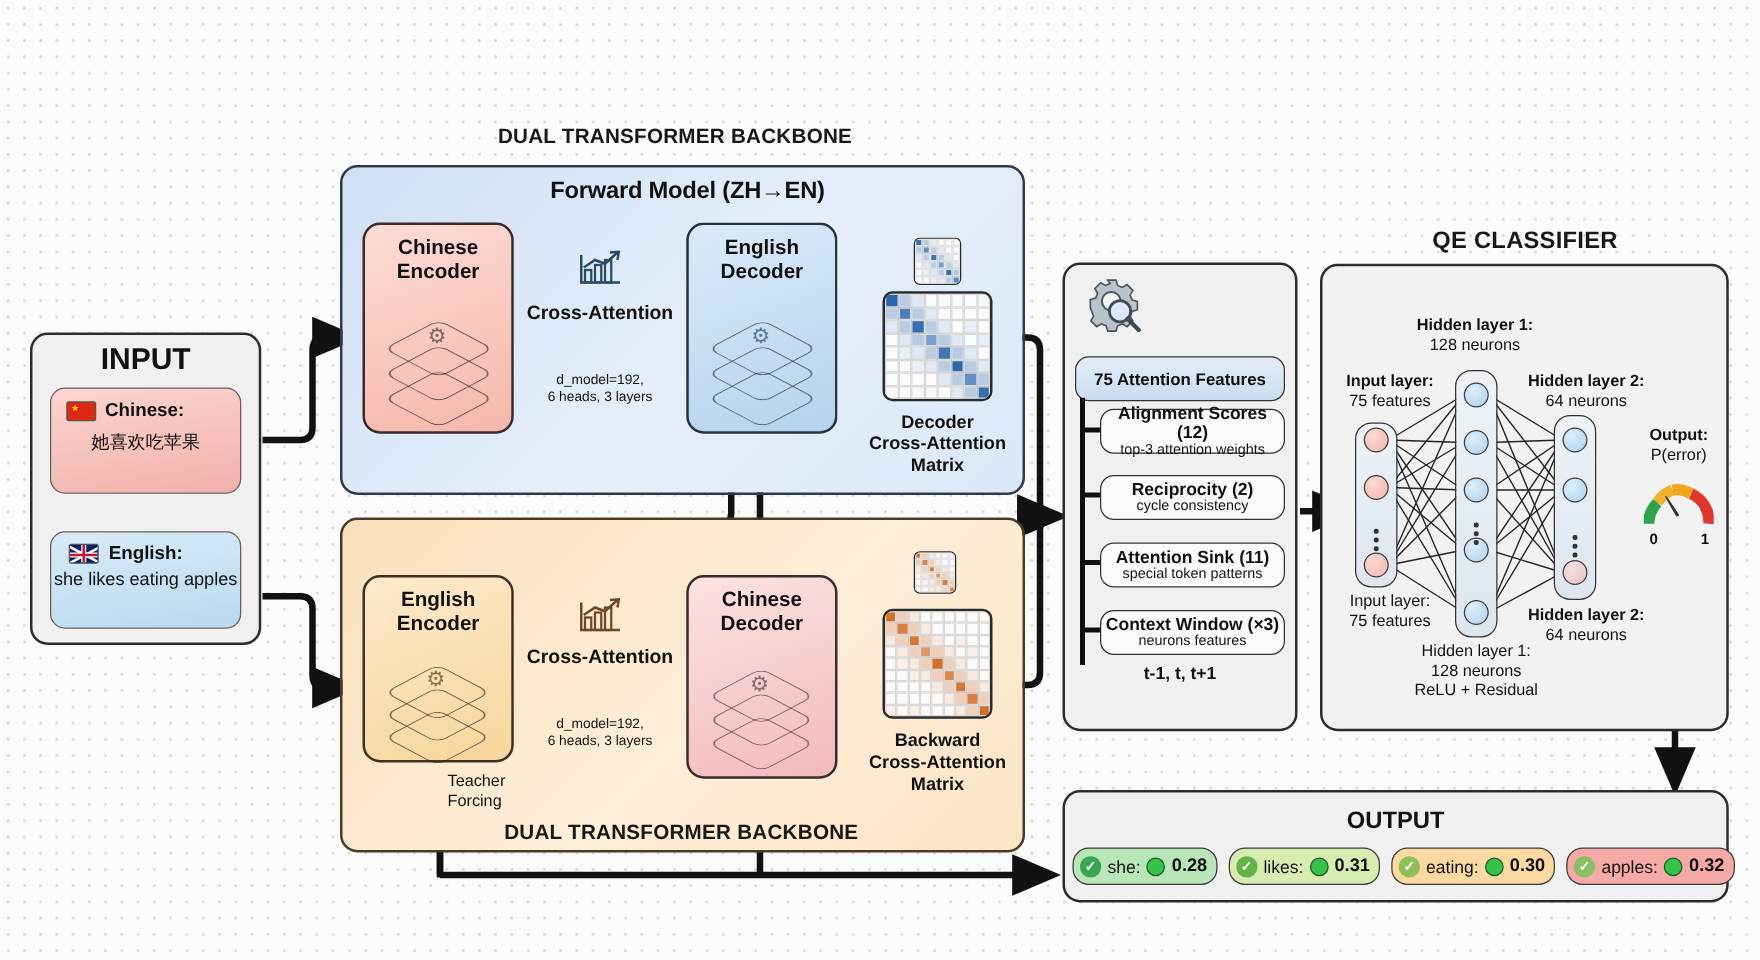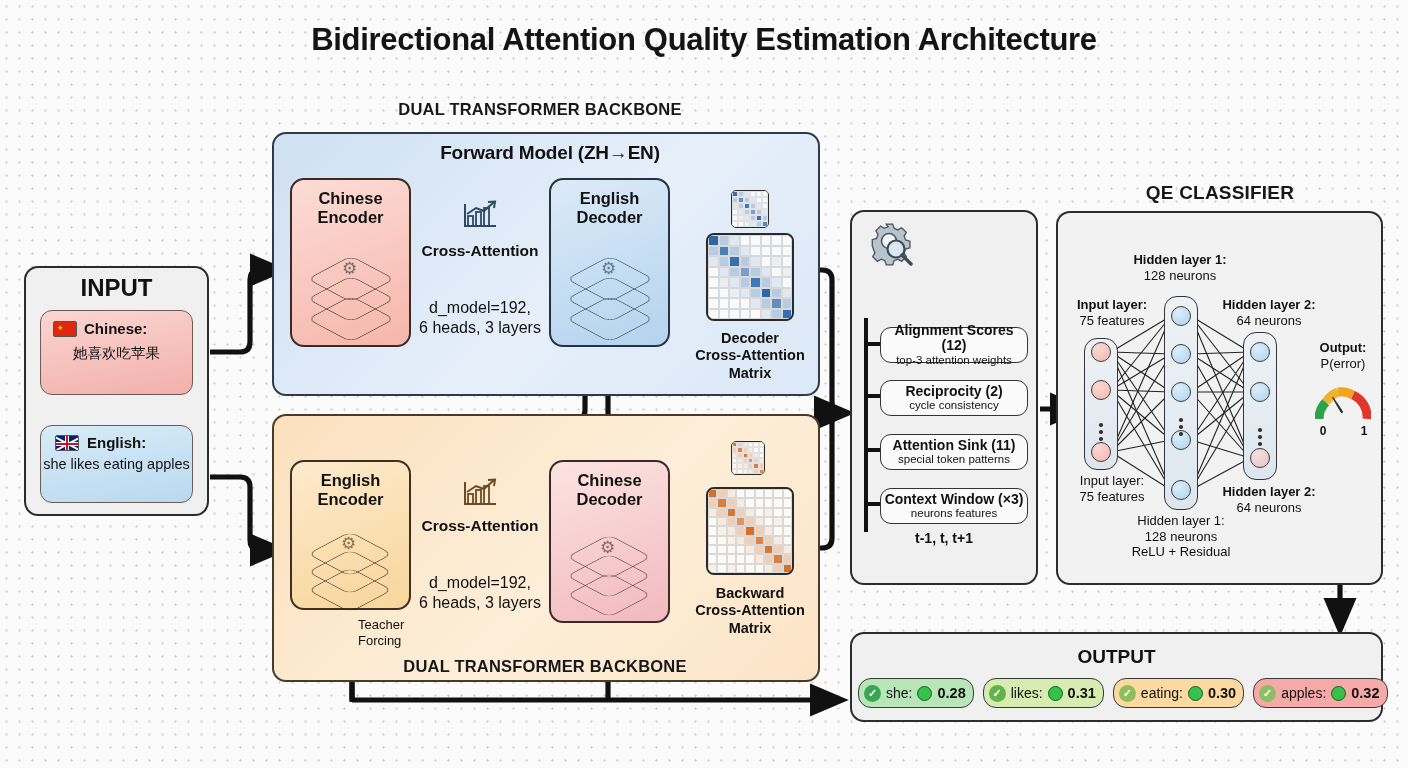--- a/index.html
+++ b/index.html
@@ -40,21 +40,21 @@
 
   .enc-title { font-size:16.5px; font-weight:bold; line-height:1.18; text-align:center; }
 
   .box-pink{ background:linear-gradient(160deg,#fcdcd6 0%,#f6b6ab 100%); border:2px solid #3a2a28; border-radius:14px; }
   .box-blue{ background:linear-gradient(160deg,#dbeaf8 0%,#b4d3ee 100%); border:2px solid #26323f; border-radius:14px; }
   .box-orange{ background:linear-gradient(160deg,#fdeacb 0%,#f8d59b 100%); border:2px solid #3e3020; border-radius:14px; }
   .box-pink2{ background:linear-gradient(160deg,#fce3e1 0%,#f2b9bd 100%); border:2px solid #3a2a2c; border-radius:14px; }
 
   .model-title{ font-size:19px; font-weight:bold; text-align:center; letter-spacing:-0.2px; }
   .caption{ font-size:14.5px; font-weight:bold; text-align:center; line-height:1.2; }
-  .smalltxt{ font-size:16px; text-align:center; line-height:1.25; }
+  .smalltxt{ font-size:11px; text-align:center; line-height:1.25; }
   .ca-label{ font-size:15.5px; font-weight:bold; text-align:center; }
 
   
   #input-panel{ left:24px; top:266px; width:185px; height:250px; }
   #input-title{ left:24px; top:274px; width:185px; text-align:center; font-size:24px; font-weight:bold;}
   .lang-card{ border-radius:12px; border:1.6px solid #6e5a58; }
   .lang-head{ font-size:15px; font-weight:bold; }
   .lang-body{ font-size:14.5px; }
 
   
@@ -120,21 +120,20 @@
            clip-path: polygon(30% 0,70% 0,100% 100%,0 100%);}
   .gmark{ font-size:12px; font-weight:bold;}
 
   svg.wires{ position:absolute; left:0; top:0; width:1408px; height:768px; pointer-events:none;}
 </style>
 </head>
 <body>
 
 <div id="stage">
 
-  <div class="abs" id="title">Bidirectional Attention Quality Estimation Architecture</div>
 
   <div class="abs section-head" style="left:330px; top:100px; width:420px;">DUAL TRANSFORMER BACKBONE</div>
 
   <div class="abs section-head" style="left:1060px; top:182px; width:320px; font-size:19px;">QE CLASSIFIER</div>
 
   <svg class="wires">
     <defs>
       <marker id="ah" markerWidth="9" markerHeight="9" refX="6.2" refY="3.2" orient="auto">
         <path d="M0,0 L7.5,3.2 L0,6.4 z" fill="#111"></path>
       </marker>
@@ -541,20 +540,21 @@
     <svg viewBox="0 0 46 46" width="46" height="46">
       <g fill="#b9c3cc" stroke="#4a5560" stroke-width="1.6">
         <path d="M19 4 h8 l1.6 5.2 4.6 1.9 4.6-2.7 5.7 5.7-2.7 4.6 1.9 4.6 5.2 1.6 v8 l-5.2 1.6-1.9 4.6 2.7 4.6-5.7 5.7-4.6-2.7-4.6 1.9-1.6 5.2 h-8 l-1.6-5.2-4.6-1.9-4.6 2.7-5.7-5.7 2.7-4.6-1.9-4.6L2 31 v-8 l5.2-1.6 1.9-4.6-2.7-4.6 5.7-5.7 4.6 2.7 4.6-1.9z" transform="scale(0.82) translate(2,1)"></path>
         <circle cx="20" cy="21" r="7.5" fill="#f2f5f8"></circle>
       </g>
       <circle cx="27" cy="29" r="8.5" fill="#dbe7f2" stroke="#3f4c58" stroke-width="2.2"></circle>
       <path d="M33 35 L42 44" stroke="#3f4c58" stroke-width="3.4" stroke-linecap="round"></path>
     </svg>
   </div>
 
+  <div class="abs feat-badge" style="left:860px; top:285px; width:168px; height:36px;">75 Attention Features</div>
 
   <svg class="abs" style="left:860px; top:318px; width:46px; height:230px;">
     <g stroke="#111" stroke-width="4" fill="none">
       <path d="M6,0 L6,214"></path>
       <path d="M6,26 L22,26"></path>
         <path d="M6,78 L22,78"></path>
       <path d="M6,132 L22,132"></path>
         <path d="M6,186 L22,186"></path>
     </g>
   </svg>

